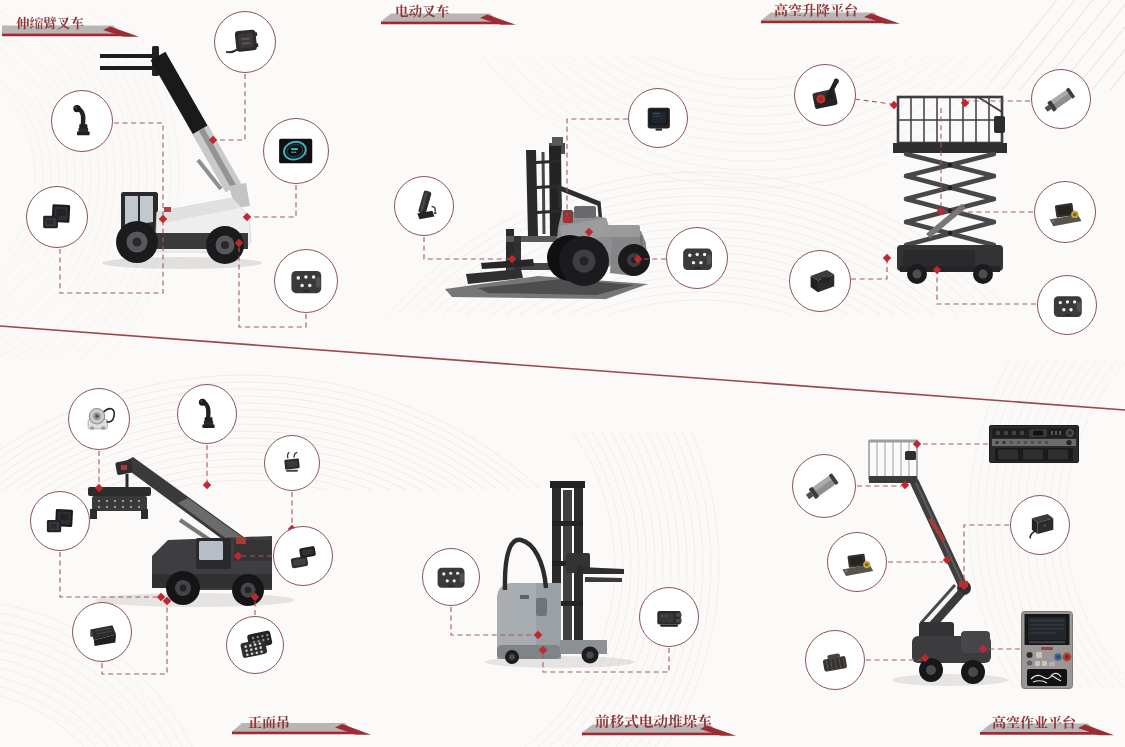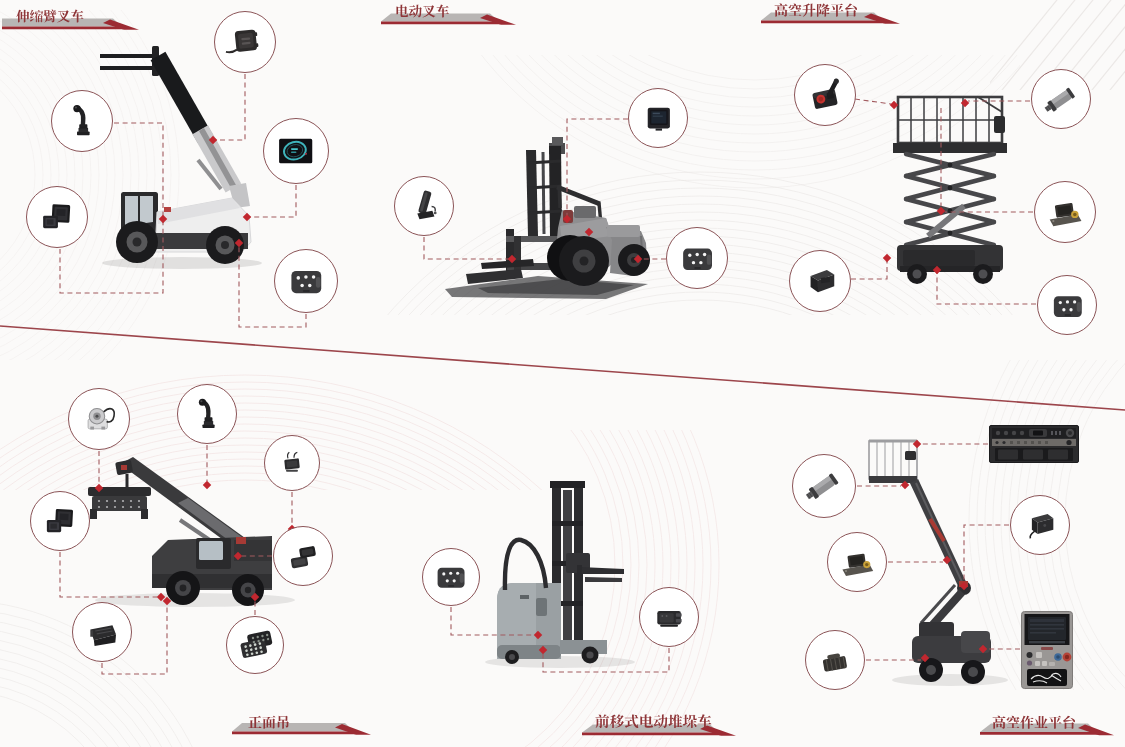--- a/index.html
+++ b/index.html
@@ -808,21 +808,21 @@
         <circle cx="46" cy="46" r="2.2" fill="#85281f"></circle>
 <circle cx="8.5" cy="52" r="2.6" fill="#6a5a6e"></circle>
 <rect x="14" y="50" width="5" height="5" rx="1" fill="#c6c3c0"></rect>
 <rect x="21" y="50" width="5" height="5" rx="1" fill="#c6c3c0"></rect>
 <rect x="28" y="51" width="6" height="4" rx="1" fill="#b5b2af"></rect>
 <rect x="6" y="58" width="40" height="17" rx="2" fill="#121214"></rect>
 <path d="M10,68 q6,-6 12,-2 t10,-3 q5,-2 8,3 M12,71 q8,-3 14,1 M30,64 q6,4 10,6" fill="none" stroke="#e8e8e8" stroke-width="1.1"></path>
 </svg>
 </div>
 
-<div class="banner" style="left:0px;top:6px;width:150px;">
+<div class="banner" style="left:0px;top:13px;width:150px;">
   <svg viewBox="0 0 150 30" width="150" height="30">
     <polygon points="2,12.5 113,12.5 122,20.5 2,20.5" fill="#b8b5b4"></polygon>
     <polygon points="2,20.5 122,20.5 123.5,23.3 2,23.3" fill="#9c2b33"></polygon>
     <polygon points="110,13.5 139,23.8 124,23.8 103,17.0" fill="#9c2b33"></polygon>
     <g transform="translate(16 15.2) scale(0.0136 -0.0136)" fill="#8e3538">
       <path d="M420 456H867V427H420ZM420 239H867V211H420ZM576 841 730 826Q729 815 721 808Q714 800 693 797V-46Q693 -52 679 -62Q664 -72 642 -80Q621 -88 598 -88H576ZM341 662V711L463 662H846V633H457V175Q457 170 443 160Q429 151 406 144Q384 137 359 137H341ZM815 662H805L861 722L973 635Q969 629 959 623Q948 617 933 614V179Q933 175 917 166Q901 157 878 150Q856 143 834 143H815ZM148 552 194 612 297 574Q295 567 288 563Q280 558 266 555V-55Q265 -59 251 -67Q237 -75 215 -82Q194 -89 170 -89H148ZM220 850 384 800Q381 791 371 785Q361 780 343 780Q305 680 257 591Q210 503 153 430Q97 357 31 301L19 309Q58 375 96 463Q134 552 166 652Q199 751 220 850ZM1364 610Q1360 600 1348 596Q1337 593 1317 603L1341 610Q1322 573 1292 530Q1262 487 1226 442Q1189 397 1152 357Q1114 318 1080 289L1079 301H1122Q1119 253 1108 225Q1097 197 1081 189L1041 317Q1041 317 1052 321Q1063 324 1069 330Q1094 355 1122 398Q1150 442 1177 493Q1204 544 1225 595Q1247 646 1258 685ZM1275 789Q1272 779 1261 773Q1249 768 1229 776L1254 783Q1234 744 1203 697Q1171 650 1136 608Q1101 566 1070 537L1069 549H1113Q1110 502 1100 474Q1089 446 1074 437L1034 564Q1034 564 1043 567Q1053 571 1057 576Q1072 594 1088 627Q1103 660 1118 699Q1132 739 1144 777Q1155 815 1161 845ZM1032 91Q1059 98 1107 113Q1155 128 1213 148Q1272 168 1332 190L1334 179Q1297 144 1239 94Q1182 43 1099 -18Q1094 -40 1079 -46ZM1057 311Q1080 312 1122 317Q1163 322 1215 329Q1267 337 1321 345L1322 332Q1287 310 1226 274Q1165 237 1088 199ZM1049 560Q1070 560 1104 561Q1139 562 1182 565Q1224 567 1268 570L1269 558Q1251 546 1222 528Q1194 510 1157 489Q1121 468 1080 447ZM1621 822Q1664 825 1689 814Q1714 802 1724 782Q1735 762 1733 741Q1732 720 1721 705Q1711 689 1696 686Q1680 683 1662 700Q1659 732 1646 765Q1632 797 1616 816ZM1882 691 1922 749 1990 653Q1986 647 1980 645Q1975 644 1964 642Q1951 627 1932 611Q1914 595 1894 581Q1874 567 1857 557L1851 563Q1858 581 1865 604Q1873 627 1879 651Q1886 674 1889 691ZM1467 745Q1481 689 1481 645Q1481 600 1471 570Q1461 540 1446 525Q1435 515 1423 515Q1410 514 1399 522Q1389 530 1384 548Q1378 574 1387 593Q1395 613 1410 624Q1422 633 1433 651Q1444 670 1451 694Q1458 719 1457 745ZM1919 691V663H1457V691ZM1815 531Q1805 510 1792 482Q1778 454 1763 426Q1748 399 1734 379H1709Q1712 402 1714 430Q1716 458 1718 485Q1719 513 1719 531ZM1840 388 1876 447 1950 363Q1947 357 1940 351Q1933 346 1923 342V-46Q1923 -49 1912 -56Q1902 -63 1887 -69Q1872 -75 1859 -75H1847V388ZM1876 25V-3H1645V25ZM1876 214V186H1645V214ZM1911 602Q1911 602 1922 589Q1934 576 1951 558Q1967 540 1980 523Q1978 507 1962 507H1586L1581 535H1873ZM1556 414Q1555 407 1550 402Q1545 398 1535 396V-57Q1535 -61 1526 -68Q1517 -75 1504 -81Q1490 -86 1476 -86H1462V389L1493 449ZM1613 578Q1610 570 1604 564Q1598 559 1586 560Q1546 447 1493 363Q1441 279 1382 224L1375 234Q1401 279 1427 342Q1453 404 1477 478Q1500 551 1516 627ZM1687 -47Q1687 -52 1677 -61Q1668 -69 1654 -76Q1639 -83 1623 -83H1611V388V436L1690 388H1878V361H1687ZM2206 350V387L2339 340H2321V220Q2321 183 2314 141Q2307 99 2285 57Q2262 14 2217 -24Q2172 -62 2095 -90L2087 -80Q2140 -37 2165 14Q2191 64 2198 117Q2206 170 2206 219V340ZM2293 258Q2395 275 2464 274Q2533 273 2574 262Q2616 250 2636 233Q2655 216 2655 199Q2656 182 2643 172Q2630 161 2608 162Q2579 176 2530 191Q2481 206 2420 219Q2358 233 2292 242ZM2299 120Q2337 122 2403 128Q2470 134 2555 143Q2640 152 2729 162L2731 147Q2668 125 2578 94Q2487 63 2364 26Q2356 6 2336 3ZM2744 340V311H2254V340ZM2693 340 2745 399 2860 313Q2856 307 2846 301Q2835 295 2819 292V34Q2819 -1 2809 -27Q2799 -52 2768 -68Q2736 -83 2671 -89Q2669 -64 2665 -46Q2660 -28 2649 -17Q2638 -6 2620 4Q2602 13 2565 18V31Q2565 31 2580 30Q2595 29 2615 28Q2636 27 2655 26Q2674 25 2683 25Q2695 25 2699 30Q2703 34 2703 44V340ZM2632 852Q2683 850 2711 838Q2739 826 2748 810Q2757 794 2752 778Q2747 763 2732 752Q2717 742 2698 742Q2678 742 2657 758Q2657 783 2647 807Q2636 832 2624 847ZM2890 692Q2887 683 2878 677Q2870 671 2853 672Q2831 651 2799 626Q2768 601 2737 581H2721Q2732 611 2744 652Q2756 693 2764 725ZM2545 715Q2596 712 2625 698Q2654 685 2665 667Q2677 650 2674 633Q2672 616 2659 604Q2647 593 2629 591Q2611 590 2591 604Q2588 632 2572 661Q2555 691 2536 709ZM2096 793V826L2211 783H2195V708Q2195 676 2190 635Q2185 593 2169 550Q2154 506 2123 465Q2092 424 2039 391L2030 401Q2061 450 2075 503Q2089 556 2093 609Q2096 662 2096 708V783ZM2757 392Q2757 389 2735 380Q2712 371 2672 371H2653V590H2757ZM2144 604 2246 564H2242V398Q2242 394 2221 382Q2199 370 2161 370H2144V564ZM2351 783 2397 831 2494 759Q2486 747 2460 742V629Q2460 626 2445 620Q2431 614 2412 609Q2393 604 2377 604H2360V783ZM2360 564 2404 610 2497 541Q2494 537 2486 532Q2479 528 2467 526V411Q2467 408 2453 402Q2438 396 2420 391Q2401 386 2385 386H2368V564ZM2408 450V421H2207V450ZM2405 662V634H2168V662ZM2398 783V754H2168V783ZM2413 564V536H2212V564ZM2883 661Q2883 661 2898 649Q2913 636 2934 619Q2954 602 2971 586Q2967 570 2945 570H2486L2478 598H2834ZM2861 561Q2861 561 2876 549Q2891 538 2912 520Q2933 503 2948 487Q2944 471 2923 471H2515L2507 500H2814ZM2859 820Q2859 820 2875 807Q2890 794 2912 775Q2933 757 2949 740Q2948 732 2941 728Q2934 724 2924 724H2504L2496 753H2810ZM3092 742H3772V714H3101ZM3710 742H3696L3767 814L3884 704Q3879 695 3869 691Q3859 687 3838 684Q3801 551 3740 431Q3680 311 3586 211Q3493 110 3359 34Q3225 -43 3041 -89L3032 -77Q3224 3 3361 126Q3497 249 3584 406Q3671 563 3710 742ZM3236 742Q3267 582 3335 462Q3404 343 3502 257Q3600 171 3722 114Q3843 58 3981 23L3978 12Q3933 8 3899 -18Q3865 -44 3847 -87Q3718 -41 3613 27Q3508 96 3428 194Q3349 292 3296 426Q3243 559 3219 734ZM3376 644Q3449 631 3492 608Q3534 584 3552 556Q3569 529 3568 503Q3567 478 3552 461Q3537 445 3512 442Q3488 440 3461 460Q3457 492 3442 524Q3428 556 3408 586Q3389 616 3368 638ZM4844 289Q4844 289 4857 279Q4870 269 4890 254Q4911 239 4933 222Q4955 205 4974 190Q4970 174 4945 174H4040L4032 202H4773ZM4592 -57Q4591 -62 4565 -75Q4539 -88 4491 -88H4469V381H4592ZM4629 571Q4628 561 4620 554Q4612 546 4593 543V381Q4593 381 4564 381Q4536 381 4500 381H4470V587ZM4767 483Q4767 483 4779 473Q4791 464 4810 449Q4828 434 4849 417Q4869 401 4886 385Q4882 369 4858 369H4249L4241 398H4702ZM4813 758Q4813 758 4826 749Q4839 740 4858 725Q4878 710 4900 693Q4921 676 4939 661Q4936 645 4912 645H4066L4058 674H4744ZM4534 805Q4530 796 4519 789Q4507 782 4485 787L4499 806Q4487 778 4467 735Q4448 693 4425 643Q4402 593 4378 542Q4354 491 4332 446Q4310 402 4294 369H4302L4253 318L4138 397Q4152 407 4172 417Q4193 428 4212 431L4166 395Q4186 428 4210 475Q4234 521 4259 574Q4284 627 4307 679Q4331 732 4349 777Q4367 822 4377 852Z"></path>
     </g>
   </svg>
   <span class="banner-label" style="left:16px;top:1.5999999999999996px;font-size:13.6px;">伸缩臂叉车</span>
 </div>

